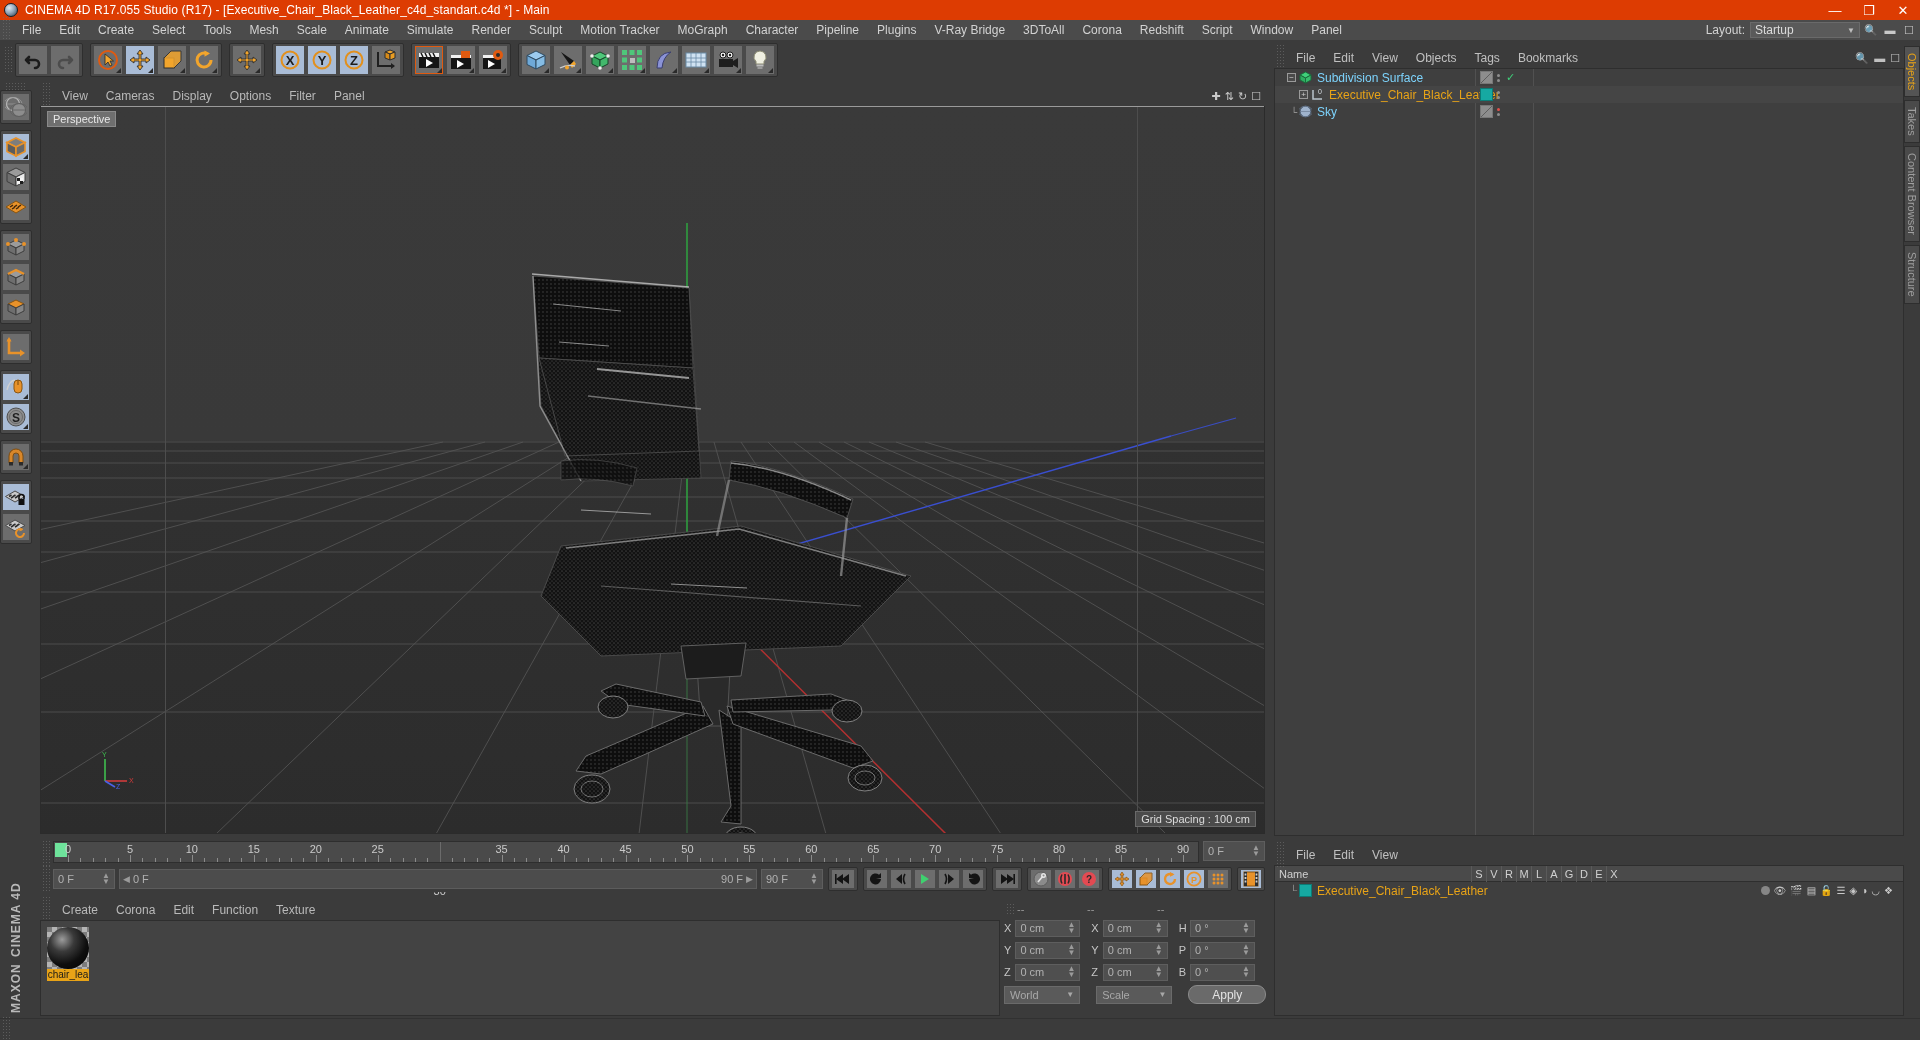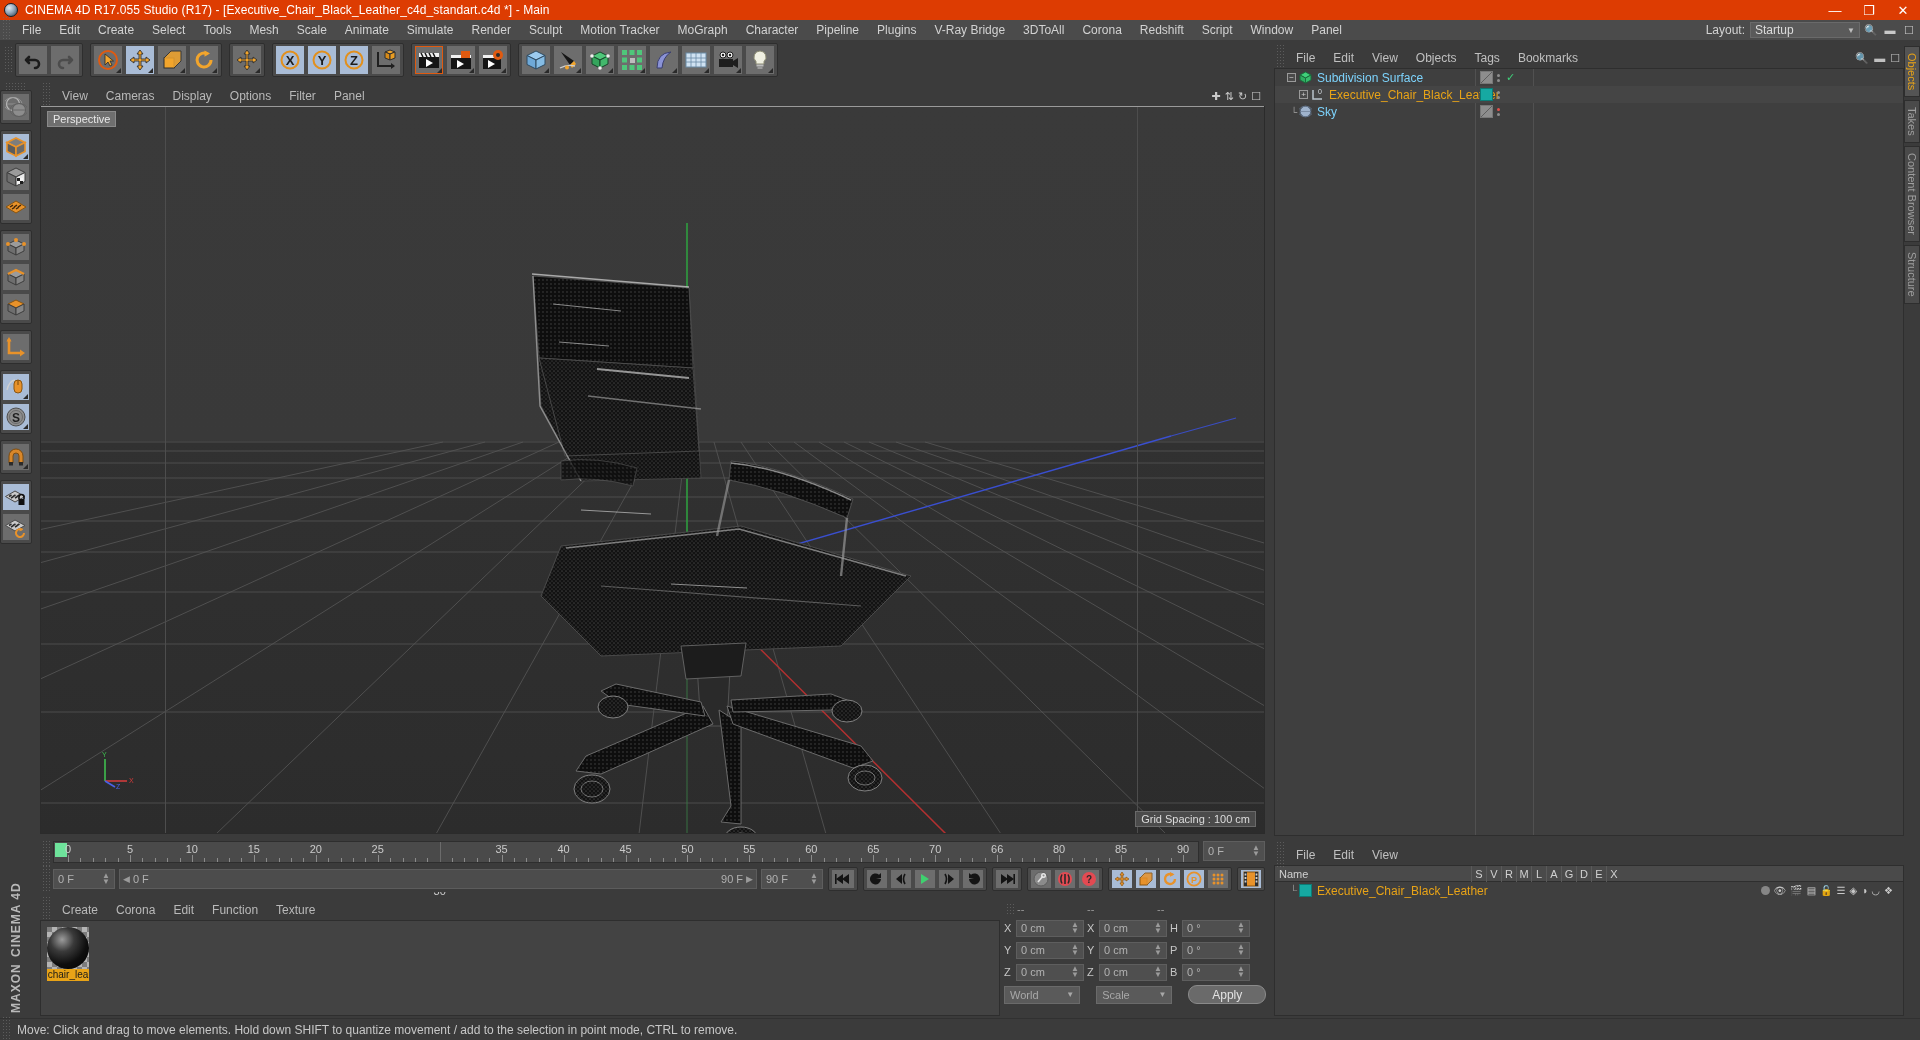--- a/index.html
+++ b/index.html
@@ -158,21 +158,21 @@
   .mat-chip-wrap{ width:42px;height:42px; position:relative;
     background:repeating-conic-gradient(#b4b4b4 0% 25%, #7c7c7c 0% 50%) 0 0/10px 10px;}
   .mat-name{ width:42px; background:#e8a317; color:#1a1a1a; font-size:10px; text-align:center;
      overflow:hidden; white-space:nowrap; line-height:12px;}
   
   #coords{ position:absolute; left:1004px; top:900px; width:262px; height:118px; background:#3b3b3b;}
   #coords .co-head{ height:18px; display:flex; align-items:center; color:#9a9a9a; font-size:11px;}
   #coords .co-head span{ width:70px; text-align:left;}
   #coords .corow{ display:flex; align-items:center; height:20px; margin-bottom:2px;}
   #coords .axl{ width:12px; font-size:11px; color:#c6c6c6; text-align:left;}
-  #coords .fld{ width:68px; margin-right:3px; height:17px;}
+  #coords .fld{ width:68px; margin-right:11px; height:17px;}
   #coords .co-foot{ display:flex; align-items:center; gap:16px; margin-top:3px;}
   #coords .dd2{ width:80px; height:18px; background:#5a5a5a;border:1px solid #6a6a6a;
      display:flex;align-items:center;padding:0 5px;color:#a8a8a8;font-size:11px;}
   #coords .dd2 .arrow{margin-left:auto;font-size:8px;}
   #apply-btn{ width:82px;height:19px; background:#6a6a6a; border:1px solid #8a8a8a; border-radius:9px;
      display:flex;align-items:center;justify-content:center; color:#e2e2e2; font-size:12px;}
   
   #objman{ position:absolute; left:1274px; top:48px; width:630px; height:790px; background:#3b3b3b;}
   #om-head{ height:20px; display:flex; align-items:center;}
   #om-head .mi{ padding:0 9px; font-size:12px; color:#c0c0c0; line-height:20px;}
@@ -734,21 +734,21 @@
       <div class="lbl" style="left: 323.722px;">25</div>
       <div class="lbl" style="left: 385.667px; margin-top: 42px;">30</div>
       <div class="lbl" style="left: 447.611px;">35</div>
       <div class="lbl" style="left: 509.556px;">40</div>
       <div class="lbl" style="left: 571.5px;">45</div>
       <div class="lbl" style="left: 633.444px;">50</div>
       <div class="lbl" style="left: 695.389px;">55</div>
       <div class="lbl" style="left: 757.333px;">60</div>
       <div class="lbl" style="left: 819.278px;">65</div>
       <div class="lbl" style="left: 881.222px;">70</div>
-      <div class="lbl" style="left: 943.167px;">66</div>
+      <div class="lbl" style="left: 943.167px;">75</div>
       <div class="lbl" style="left: 1005.11px;">80</div>
       <div class="lbl" style="left: 1067.06px;">85</div>
       <div class="lbl" style="left: 1129px;">90</div>
       <div class="tk" style="left: 14px; height: 7px;"></div>
       <div class="tk" style="left: 26.3889px; height: 4px;"></div>
       <div class="tk" style="left: 38.7778px; height: 4px;"></div>
       <div class="tk" style="left: 51.1667px; height: 4px;"></div>
       <div class="tk" style="left: 63.5556px; height: 4px;"></div>
       <div class="tk" style="left: 75.9444px; height: 7px;"></div>
       <div class="tk" style="left: 88.3333px; height: 4px;"></div>
@@ -1208,14 +1208,13 @@
 
 <div id="righttabs">
     <div class="vtab act">Objects</div>
     <div class="vtab">Takes</div>
     <div class="vtab">Content Browser</div>
     <div class="vtab">Structure</div>
   </div>
 
 <div id="statusbar">
   <div class="grip"></div>
-  <div class="st-text">Move: Click and drag to move elements. Hold down SHIFT to quantize movement / add to the selection in point mode, CTRL to remove.</div>
 </div>
 
 </body></html>

